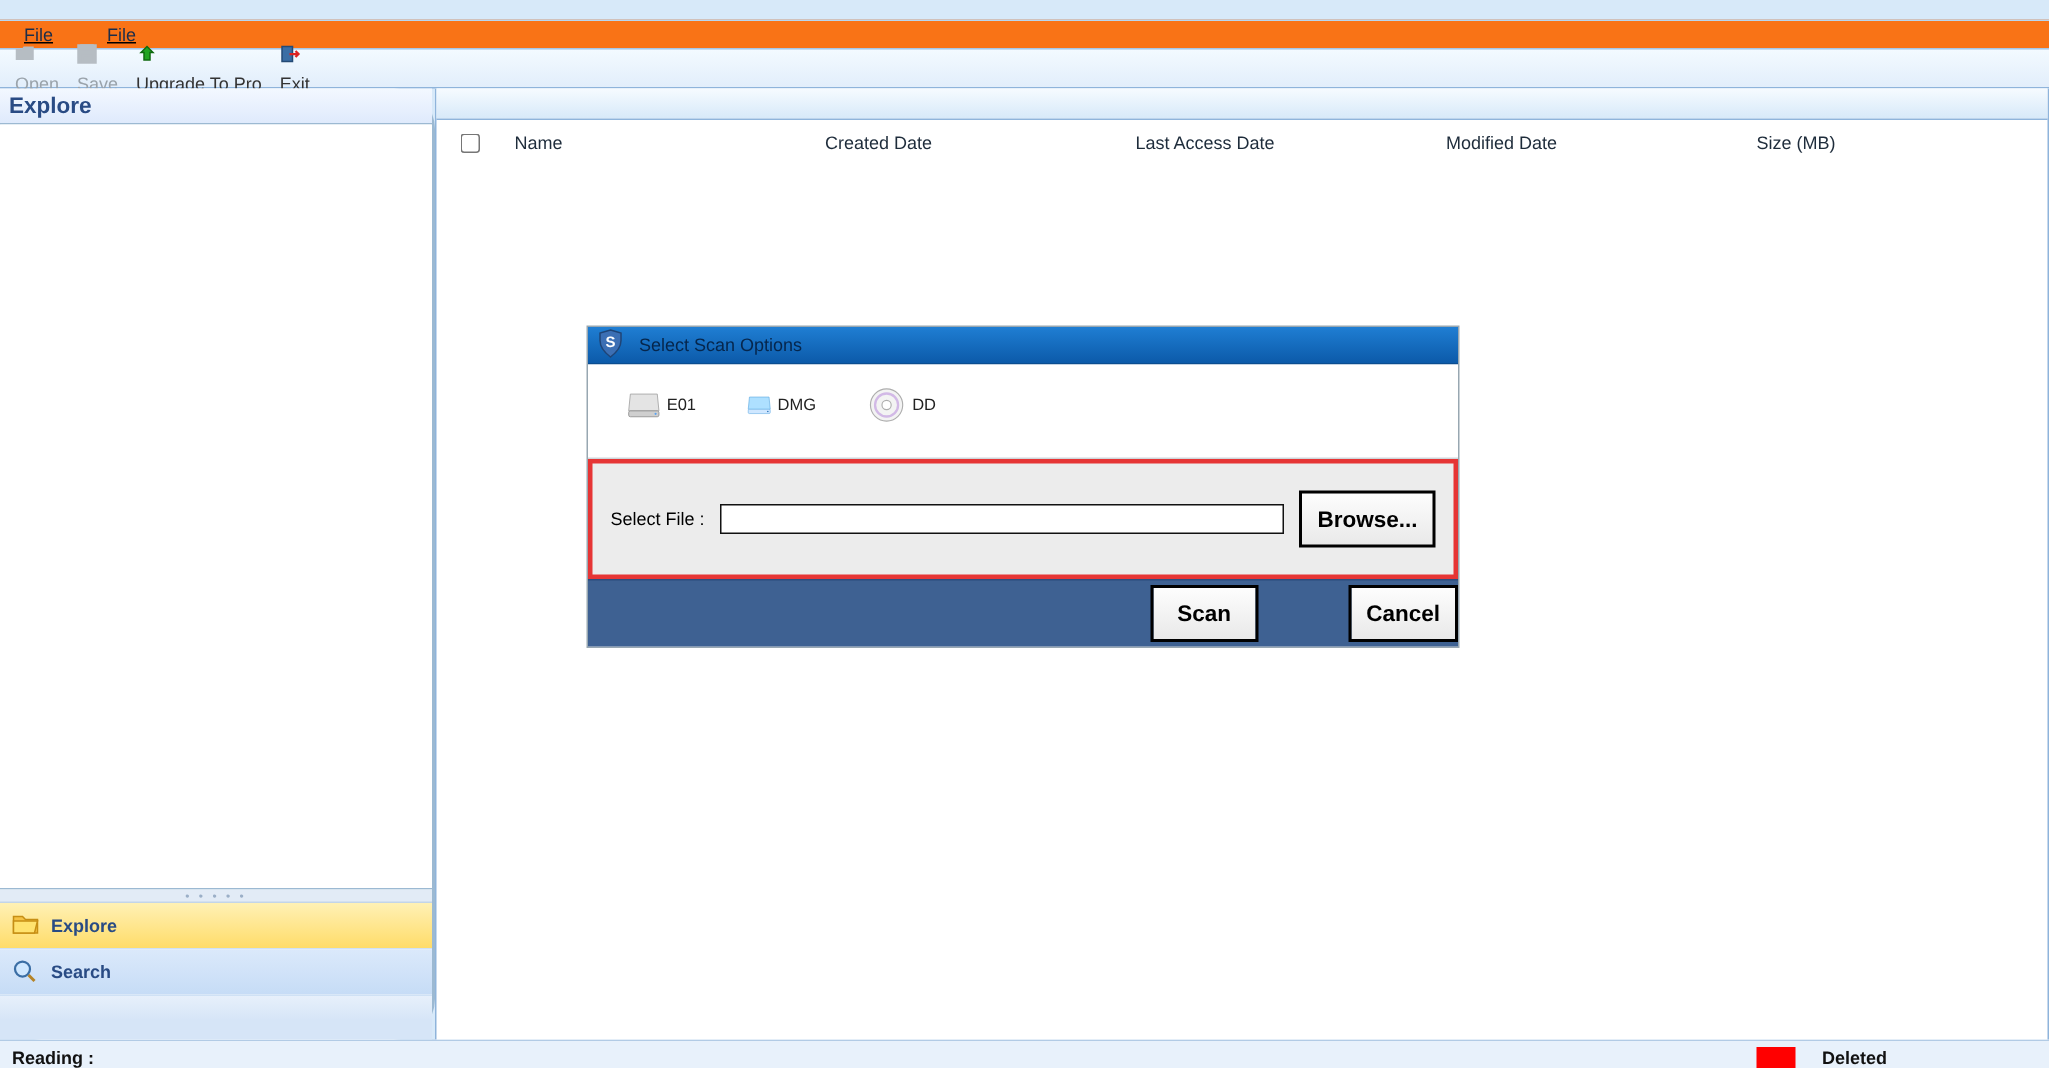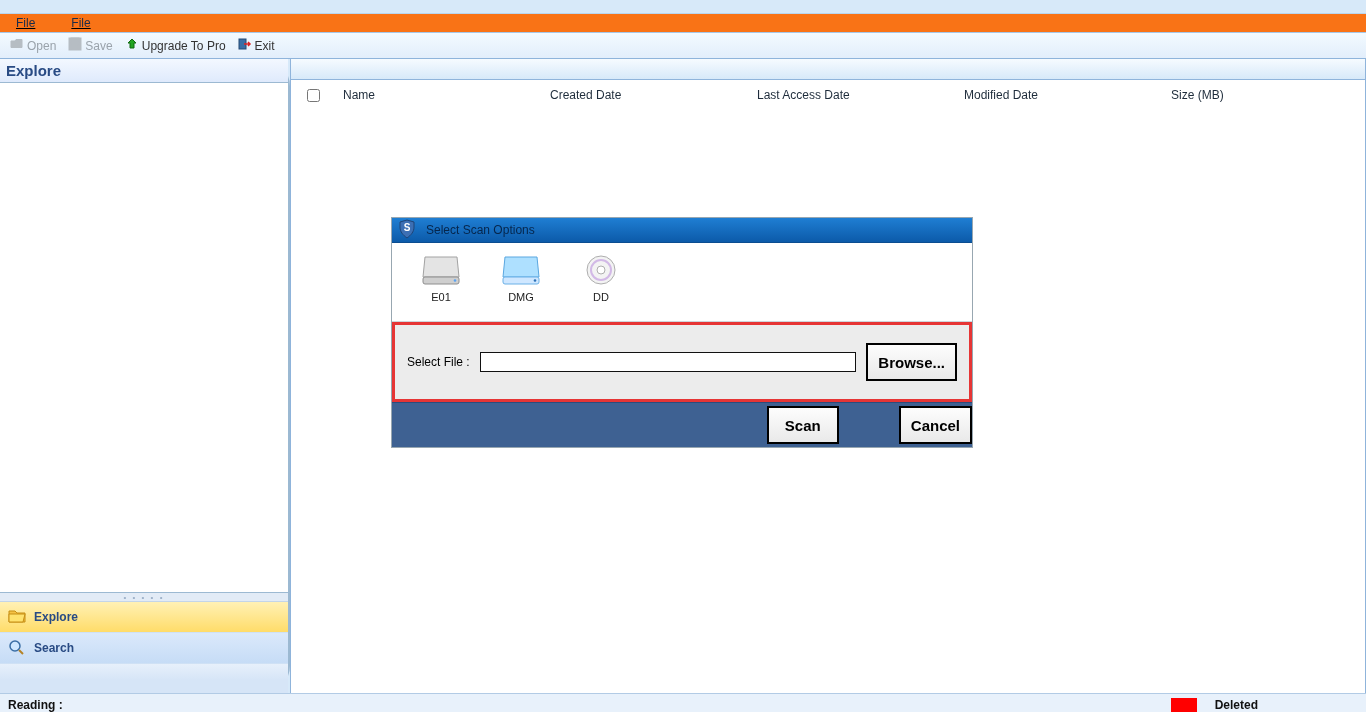--- a/index.html
+++ b/index.html
@@ -43,25 +43,25 @@
     background: linear-gradient(#f3faff, #e2eefb);
     border-top: 1px solid #a7c7e7;
     border-bottom: 1px solid #8fb4db;
     display: flex;
     align-items: center;
     padding-left: 4px;
     gap: 0;
   }
   .toolbar .tb-btn {
     display: inline-flex;
-    align-items: center;
     padding: 2px 6px;
     gap: 3px;
     color: #333;
     cursor: default;
+    flex-direction: column;
   }
   .toolbar .tb-btn.disabled { color: #9aa3ab; }
   .toolbar .tb-btn.disabled svg * { stroke: #b6bdc3; fill: #b6bdc3; }
 
   
   .main {
     display: flex;
     height: calc(100% - 13px - 18px - 25px - 22px);
   }
 
@@ -197,21 +197,21 @@
     border-bottom: 1px solid #cfd6db;
   }
   .formats {
     display: flex;
     gap: 34px;
     padding-left: 14px;
   }
   .fmt {
     width: 46px;
     display: flex;
-    flex-direction: column;
+    flex-direction: row;
     align-items: center;
     gap: 4px;
     font-size: 11px;
     color: #222;
   }
   .fmt svg { display: block; }
 
   .highlight-band {
     border: 3px solid #e63535;
     background: #ececec;

